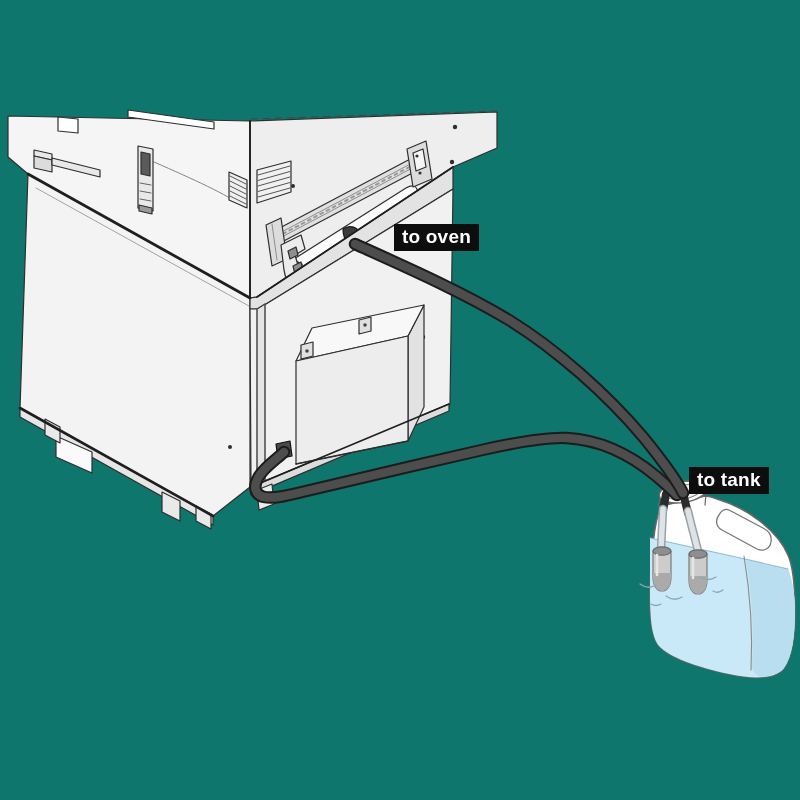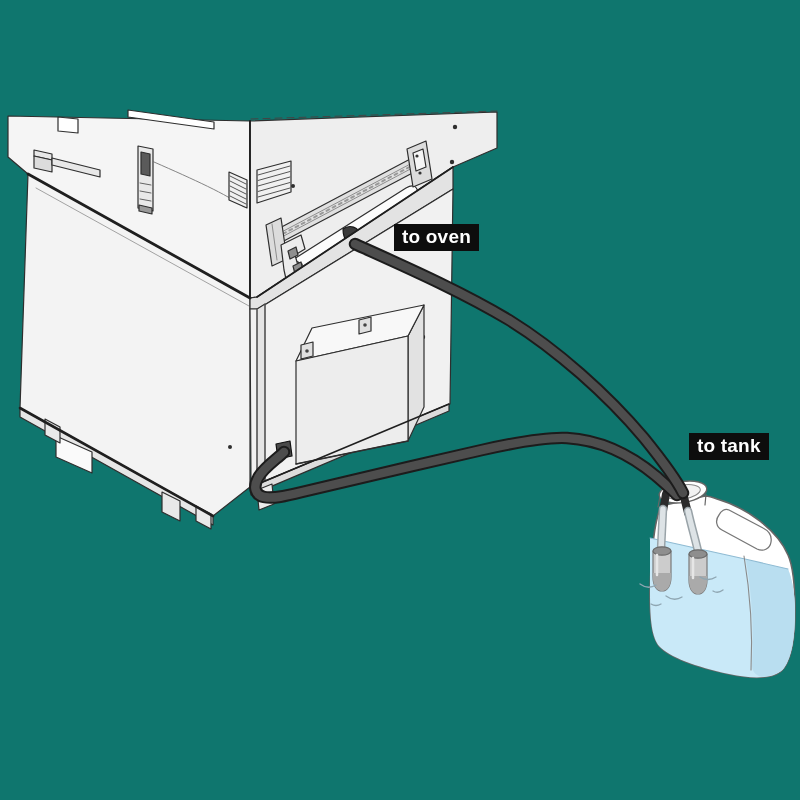--- a/index.html
+++ b/index.html
@@ -4,21 +4,21 @@
 <style>
   html,body{margin:0;padding:0;background:#fff;}
   #stage{position:relative;width:800px;height:800px;background:#0f766e;overflow:hidden;
          font-family:"Liberation Sans",sans-serif;}
   #stage svg{position:absolute;left:0;top:0;}
   .callout{position:absolute;background:#0d0d0d;color:#ffffff;
            font-family:"Liberation Sans",sans-serif;font-weight:bold;font-size:19px;
            line-height:21px;padding:2px 8px 4px 8px;letter-spacing:.2px;white-space:nowrap;}
   #lab-oven{left:394px;top:224px;}
   #lab-prover{left:307px;top:489px;}
-  #lab-tank{left:689px;top:433px;}
+  #lab-tank{left:689px;top:467px;}
 </style>
 </head>
 <body>
 
 <div id="stage">
 
 <svg width="800" height="800" viewBox="0 0 800 800">
   <g stroke="#2e2e2e" stroke-width="1.2" fill="none" stroke-linejoin="round" stroke-linecap="round">
 
     <g>

